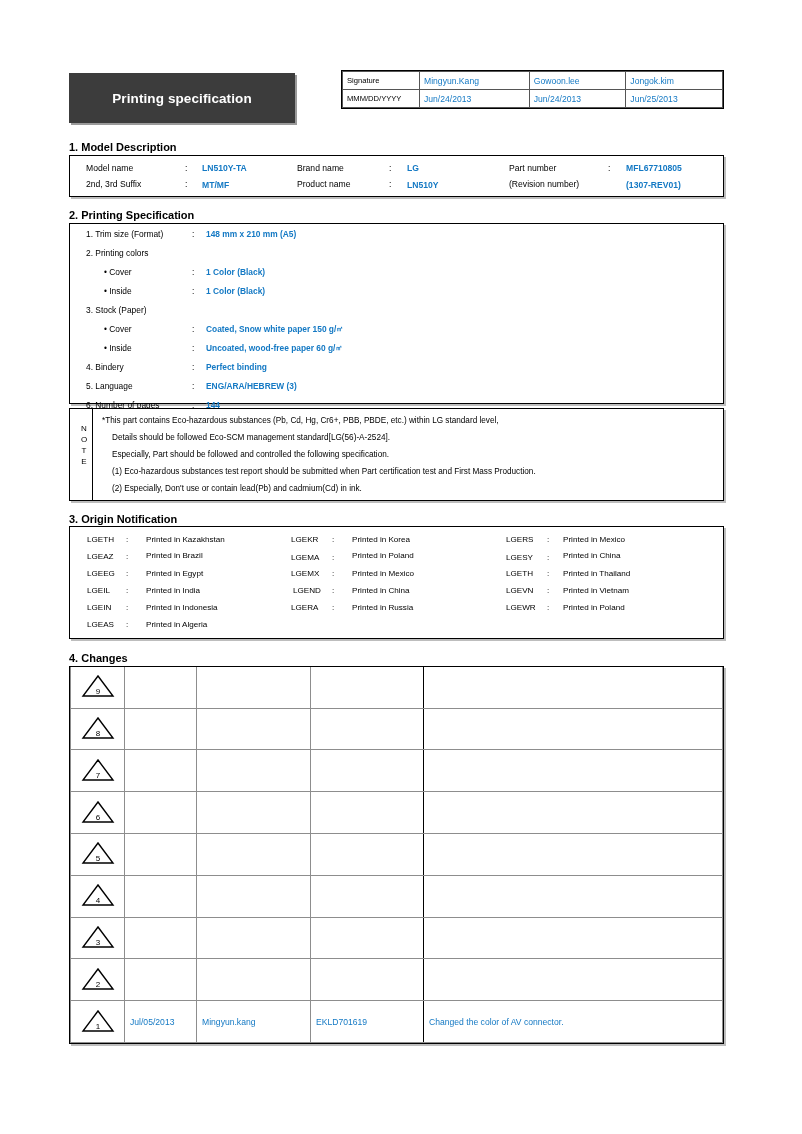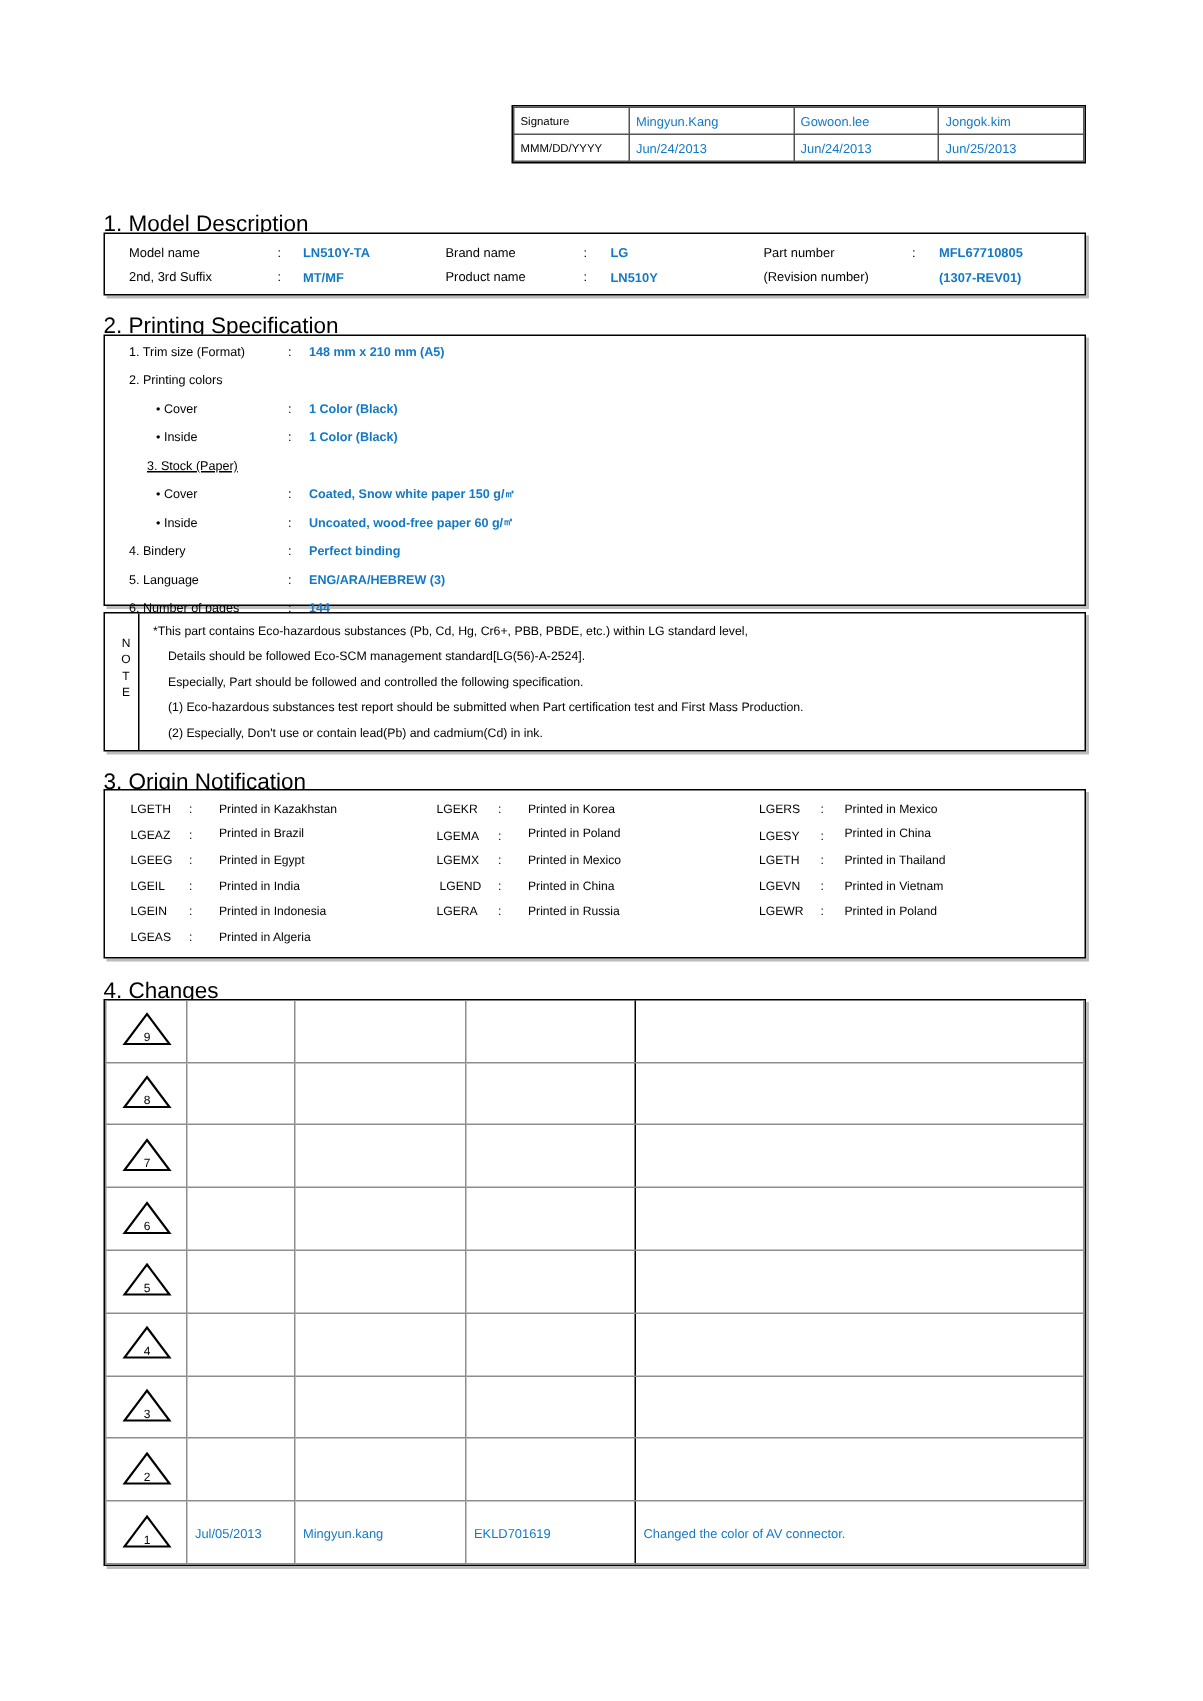--- a/index.html
+++ b/index.html
@@ -39,21 +39,21 @@
     vertical-align:middle;
     white-space:nowrap;
   }
   .approval td.lab{width:68px;font-size:7.6px;color:#000;}
   .approval td.hd{font-size:8.6px;}
   .blue{color:#1479c4;}
   .approval .blue{font-size:8.6px;}
 
   
   .sec-h{
-    position:absolute;font-weight:normal;font-size:15px;letter-spacing:0;
+    position:absolute;font-weight:bold;font-size:11px;letter-spacing:0;
   }
 
   
   .box{
     position:absolute;border:1.6px solid #000;background:#fff;
     box-shadow:2px 2px 0 #bdbdbd;
   }
 
   
   #model-box{left:69px;top:155px;width:653px;height:40px;}
@@ -106,20 +106,23 @@
   .tri{display:inline-block;position:relative;width:34px;height:24px;}
   .tri svg{display:block;}
 
   
 </style>
 </head>
 <body>
 
 <div class="page">
 
+  <div class="title-block">
+    <span>Printing specification</span>
+  </div>
 
   <div class="approval">
     <table>
       <tbody>
       <tr>
         <td class="lab">Signature</td>
         <td class="blue">Mingyun.Kang</td>
         <td class="blue">Gowoon.lee</td>
         <td class="blue">Jongok.kim</td>
       </tr>
@@ -171,21 +174,21 @@
     <div class="spec-line spec-lab" style="left:16px;top:24px;">2. Printing colors</div>
 
     <div class="spec-line spec-lab" style="left:34px;top:43px;">• Cover</div>
     <div class="spec-line spec-colon" style="left:122px;top:43px;">:</div>
     <div class="spec-line spec-val" style="left:136px;top:43px;">1 Color (Black)</div>
 
     <div class="spec-line spec-lab" style="left:34px;top:62px;">• Inside</div>
     <div class="spec-line spec-colon" style="left:122px;top:62px;">:</div>
     <div class="spec-line spec-val" style="left:136px;top:62px;">1 Color (Black)</div>
 
-    <div class="spec-line spec-lab" style="left:28px;top:81px;text-decoration:underline;">3. Stock (Paper)</div>
+    <div class="spec-line spec-lab" style="left:16px;top:81px;">3. Stock (Paper)</div>
 
     <div class="spec-line spec-lab" style="left:34px;top:100px;">• Cover</div>
     <div class="spec-line spec-colon" style="left:122px;top:100px;">:</div>
     <div class="spec-line spec-val" style="left:136px;top:100px;"><span>Coated, Snow white paper 150 g/</span><span class="sup">㎡</span></div>
 
     <div class="spec-line spec-lab" style="left:34px;top:119px;">• Inside</div>
     <div class="spec-line spec-colon" style="left:122px;top:119px;">:</div>
     <div class="spec-line spec-val" style="left:136px;top:119px;"><span>Uncoated, wood-free paper 60 g/</span><span class="sup">㎡</span></div>
 
     <div class="spec-line spec-lab" style="left:16px;top:138px;">4. Bindery</div>

